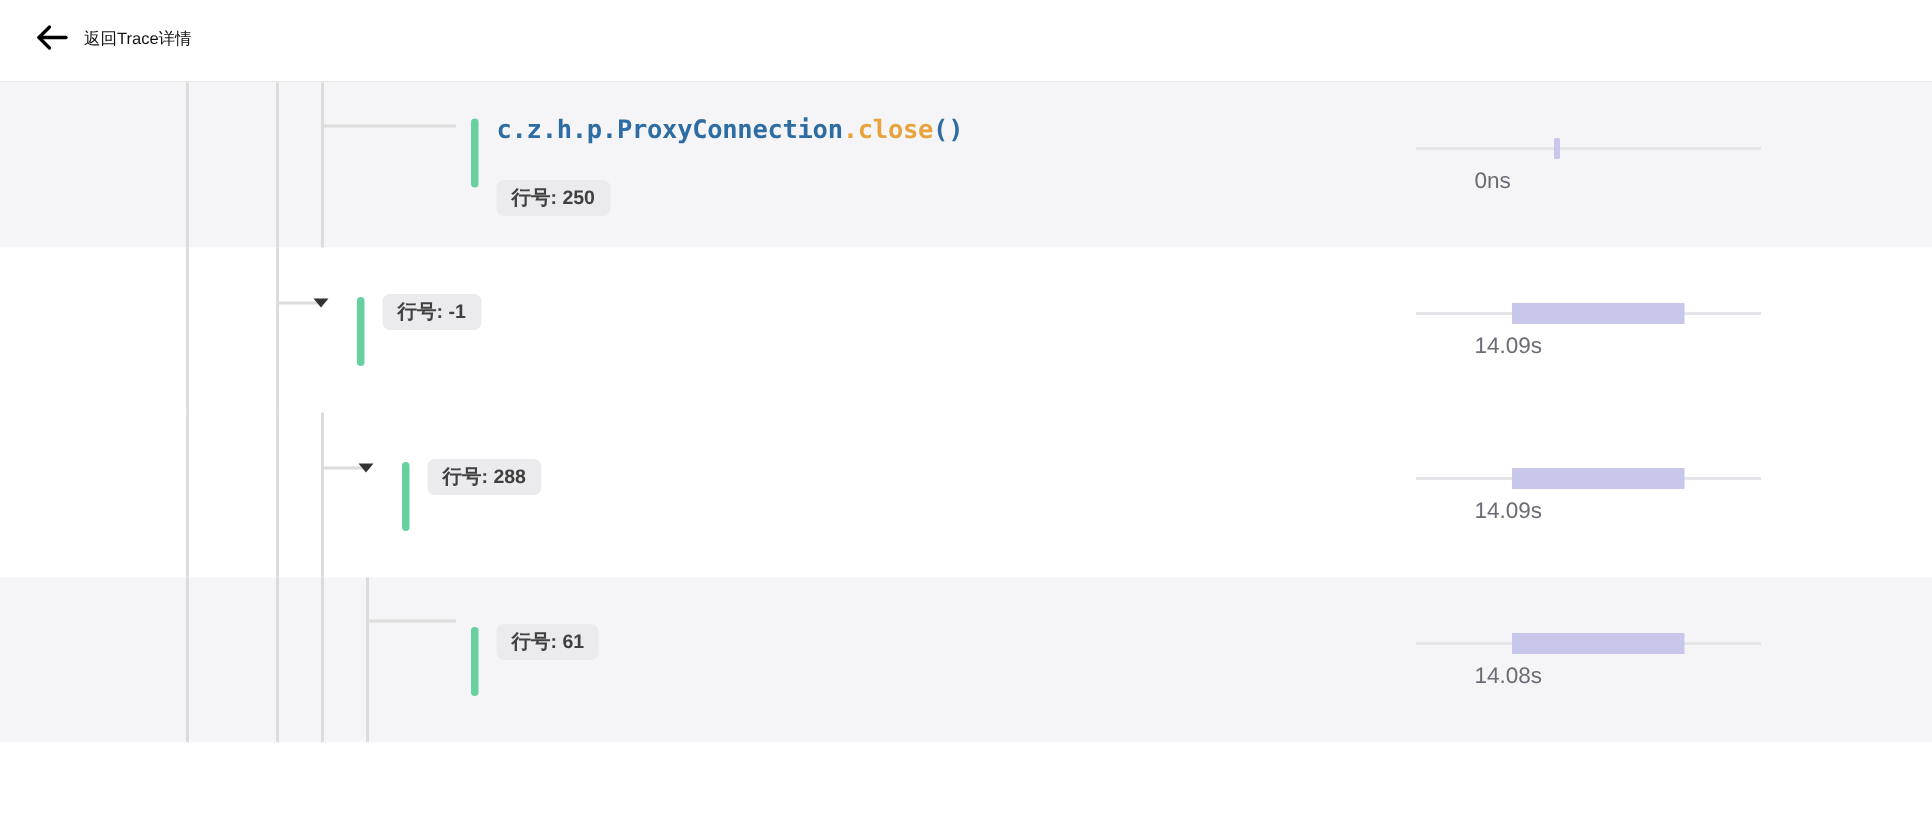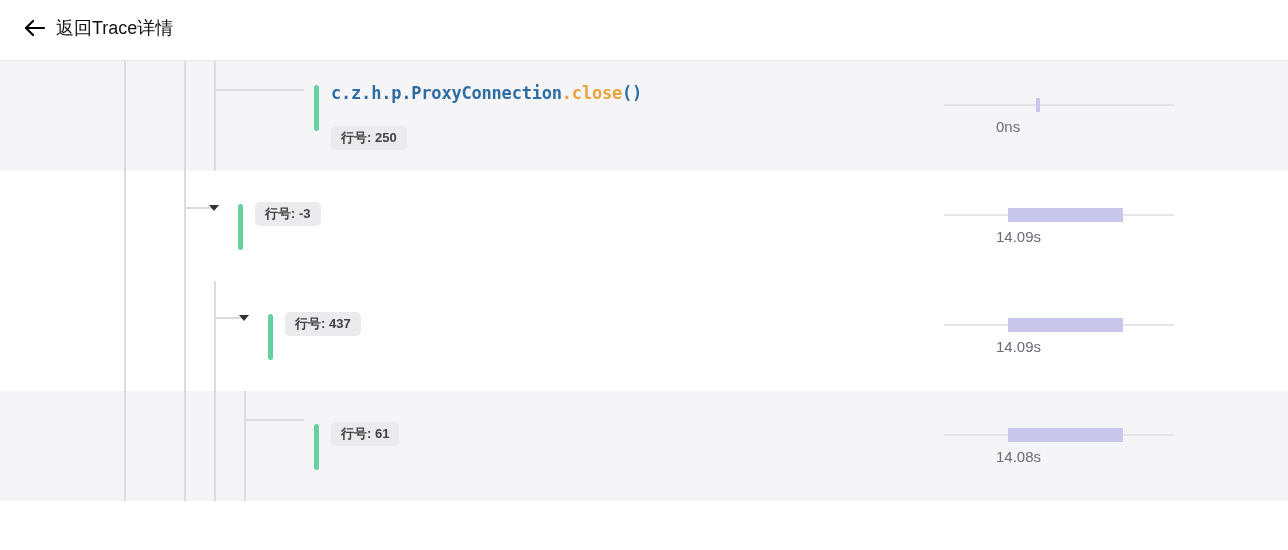--- a/index.html
+++ b/index.html
@@ -15,21 +15,21 @@
     padding: 16px 24px 20px 24px;
     border-bottom: 1px solid #e8e8e8;
   }
   .back-arrow {
     margin-right: 10px;
     display: inline-flex;
     align-items: center;
   }
   .back-arrow svg { stroke: #000; }
   .header-title {
-    font-size: 18px;
+    font-size: 11px;
     color: #111111;
   }
   .trace-body {
     position: relative;
   }
   .row {
     position: relative;
     display: flex;
     align-items: center;
     padding: 20px 24px 20px 24px;
@@ -136,21 +136,21 @@
   .timeline-bar {
     position: absolute;
     top: 0;
     height: 14px;
     background: #c9c6eb;
     border-radius: 0;
   }
   .time-label {
     color: #6b6b76;
     font-size: 15px;
-    margin-left: 52px;
+    margin-left: 39px;
   }
 </style>
 </head>
 <body>
 
 <div class="header">
   <span class="back-arrow">
     <svg width="22" height="18" viewBox="0 0 22 18" fill="none" stroke-width="2.2" stroke-linecap="round" stroke-linejoin="round">
       <line x1="2" y1="9" x2="20" y2="9"></line>
       <polyline points="9 2 2 9 9 16"></polyline>
@@ -185,21 +185,21 @@
     <div class="row">
       <div class="tree-cell" style="width: 214px;">
         <div class="vline" style="left: 100px;"></div>
         <div class="vline" style="left: 160px;"></div>
         <div class="hline" style="left: 160px; width: 30px; top: 16px;"></div>
         <div class="caret" style="left: 190px; top: 17px;"></div>
       </div>
       <div class="info-cell">
         <div class="bar-indicator bar-green"></div>
         <div class="info-text">
-          <div class="line-badge">行号: -3</div>
+          <div class="line-badge">行号: -1</div>
         </div>
       </div>
       <div class="timeline-cell">
         <div class="timeline-track">
           <div class="timeline-axis"></div>
           <div class="timeline-bar" style="left: 28%; width: 50%;"></div>
         </div>
         <div class="time-label">14.09s</div>
       </div>
     </div>
@@ -207,21 +207,21 @@
       <div class="tree-cell" style="width: 244px;">
         <div class="vline" style="left: 100px;"></div>
         <div class="vline" style="left: 160px;"></div>
         <div class="vline" style="left: 190px;"></div>
         <div class="hline" style="left: 190px; width: 30px; top: 16px;"></div>
         <div class="caret" style="left: 220px; top: 17px;"></div>
       </div>
       <div class="info-cell">
         <div class="bar-indicator bar-green"></div>
         <div class="info-text">
-          <div class="line-badge">行号: 437</div>
+          <div class="line-badge">行号: 288</div>
         </div>
       </div>
       <div class="timeline-cell">
         <div class="timeline-track">
           <div class="timeline-axis"></div>
           <div class="timeline-bar" style="left: 28%; width: 50%;"></div>
         </div>
         <div class="time-label">14.09s</div>
       </div>
     </div>

